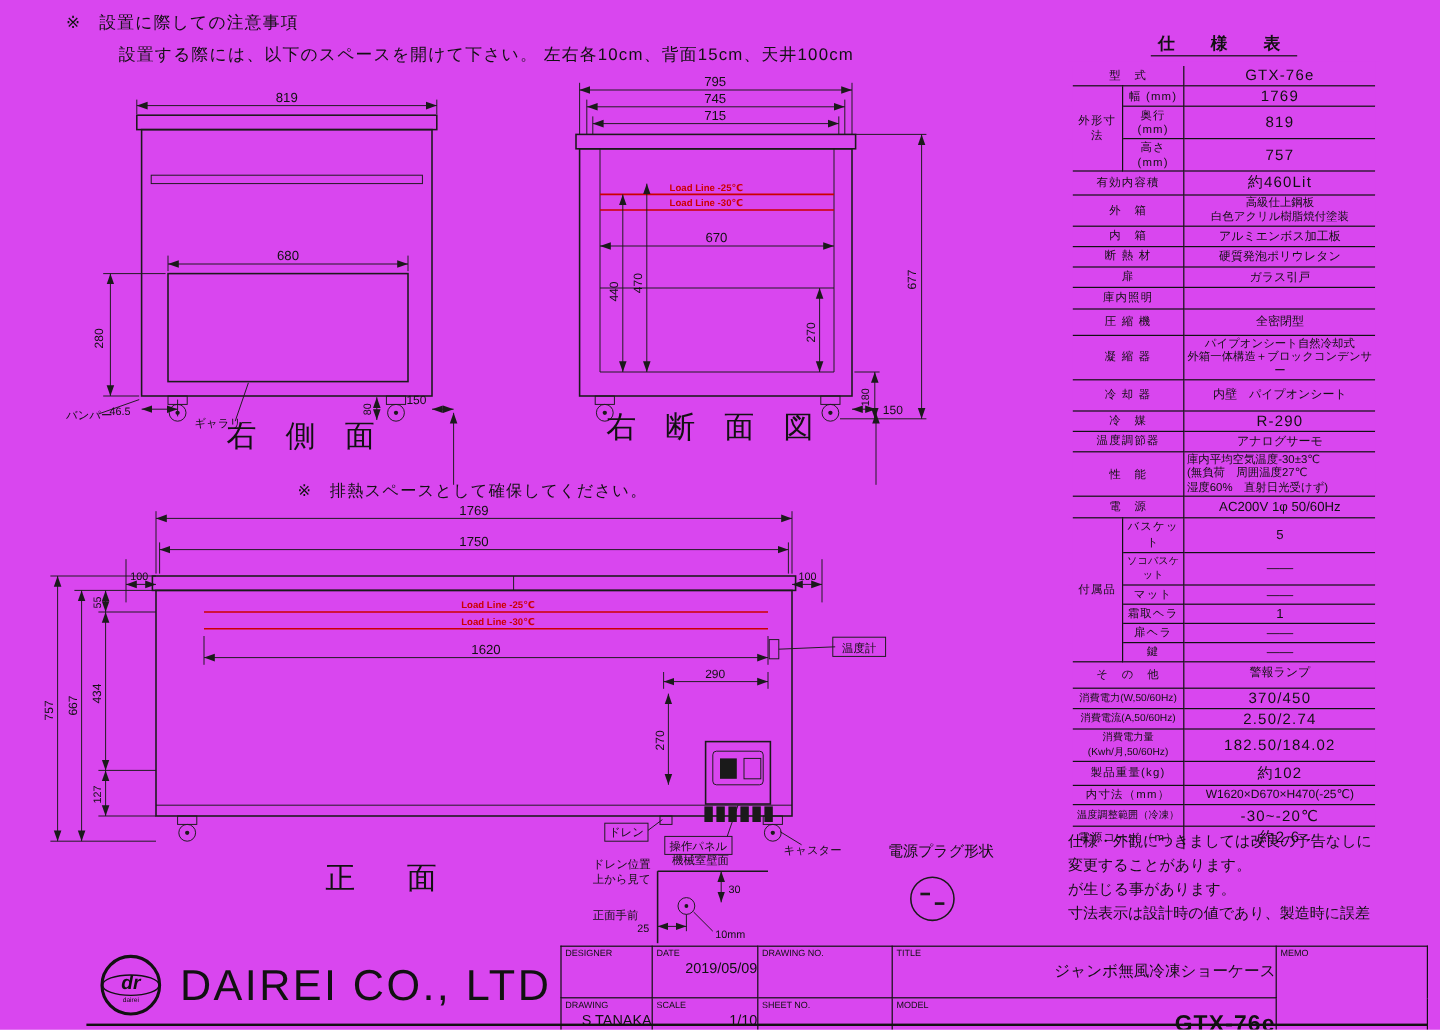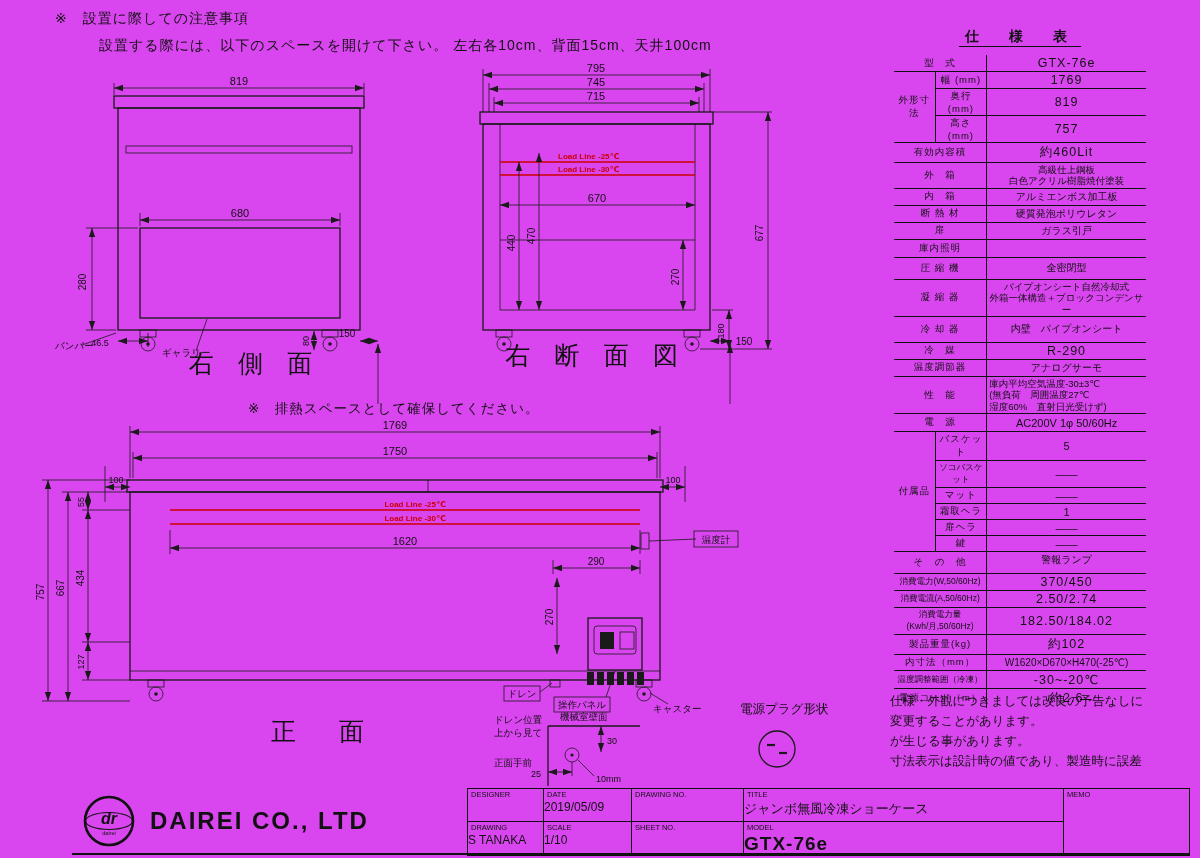--- a/index.html
+++ b/index.html
@@ -34,25 +34,25 @@
   .spec-t .s8 { font-size:8.5px; letter-spacing:0; }
   .spec-t .v12 { font-size:12.5px; letter-spacing:1px; }
   .spec-t .left { text-align:left; }
   .spec-t .two { font-size:9.5px; line-height:1.2; }
   .spec-t .h18 { height:18px; } .spec-t .h22 { height:22px; } .spec-t .h26 { height:26px;margin-left:47px; }
 
   .disclaimer { position:absolute; left:890px; top:692px; width:302px; font-size:12.5px; line-height:1.6;font-family:Liberation Mono, monospace; }
 
   .tblock { position:absolute; left:72px; top:788px; width:1118px; height:67px; display:flex; border-bottom:2px solid #111; }
   .logo-zone { width:396px; display:flex; align-items:center; gap:14px; padding-left:10px; }
-  .company { font-size:24px; font-weight:bold; letter-spacing:2px; white-space:nowrap; }
+  .company { font-size:36px; font-weight:normal; letter-spacing:2px; white-space:nowrap; }
   table.tb { border-collapse:collapse; width:722px; table-layout:fixed; }
-  .tb td { border:1.6px solid #111; vertical-align:top; padding:0; height:33px; overflow:hidden; }
+  .tb td { border:1.6px solid #111; vertical-align:top; padding:0; height:43px; overflow:hidden; }
   .tb .fl { font-size:7.5px; padding:1px 3px; display:block; text-align:left; }
-  .tb .fv { text-align:left; font-size:12px; }
+  .tb .fv { text-align:right; font-size:12px; }
   .tb .title-v { font-size:13px; }
   .tb .model-v { font-size:19px; letter-spacing:1px; font-weight:bold; }
 </style>
 </head>
 <body>
 
 <div class="page">
 
   <div class="notes">
     <div>※　設置に際しての注意事項</div>

